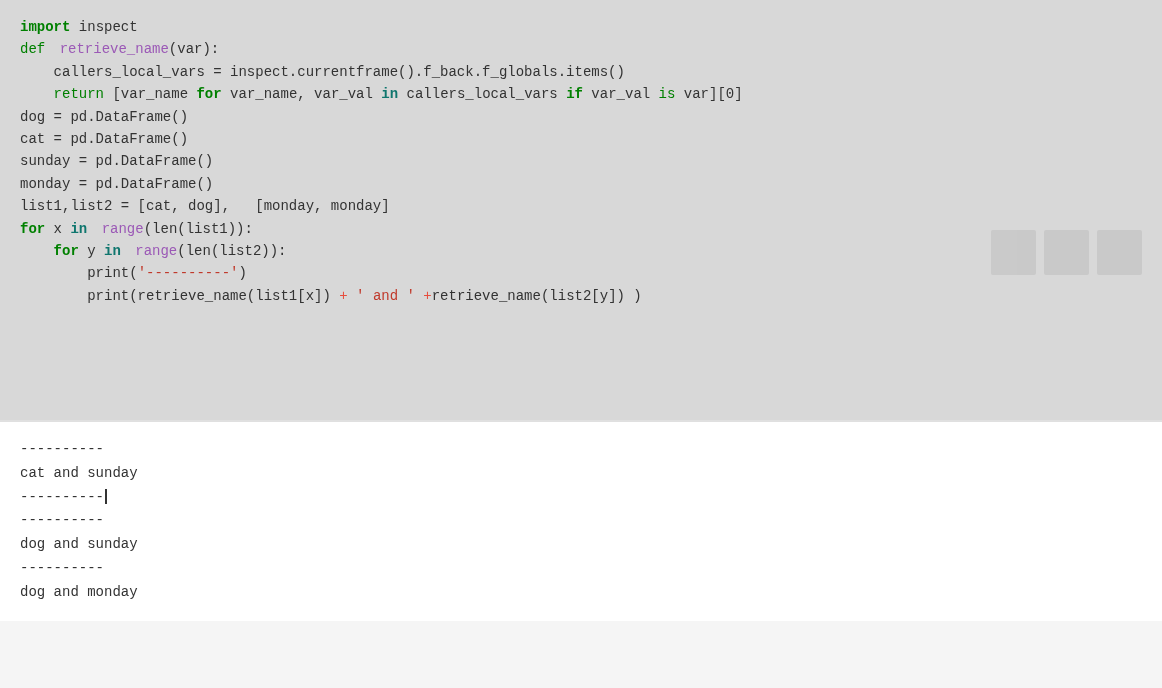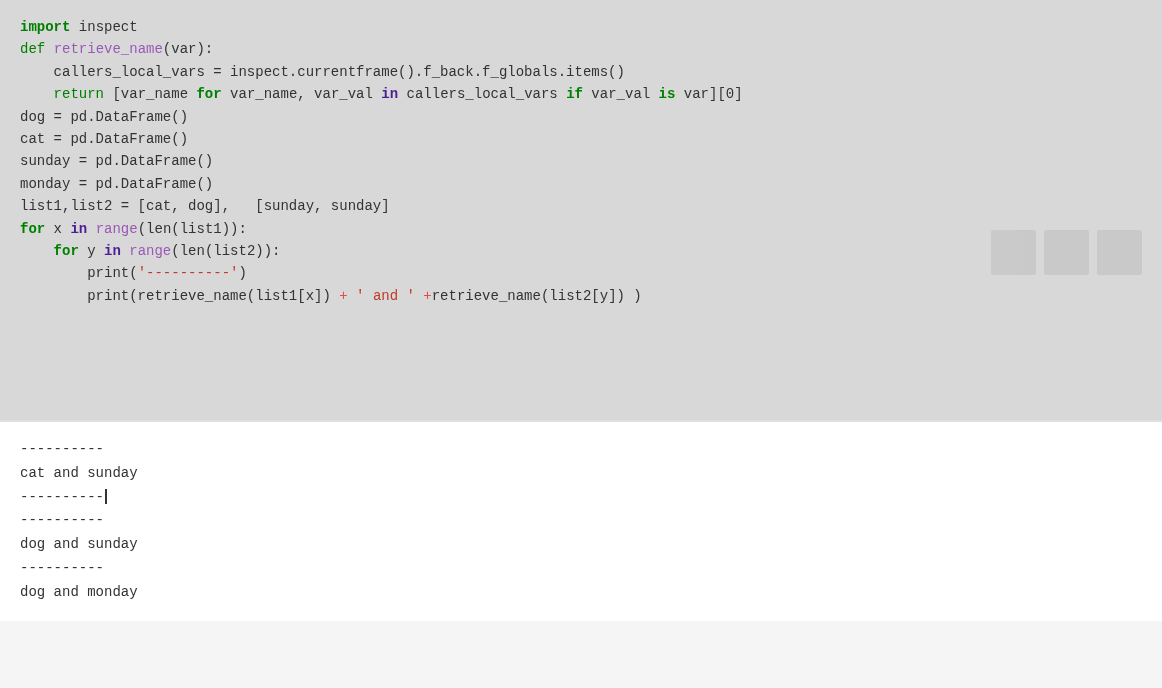--- a/index.html
+++ b/index.html
@@ -32,24 +32,24 @@
 
     .code-line {
       display: block;
       white-space: pre;
     }
 
     .kw-import { color: #008000; font-weight: bold; }
     .kw-def { color: #008000; font-weight: normal; }
     .kw-return { color: #008000; font-weight: normal; }
     .kw-for { color: #008000; font-weight: bold; }
-    .kw-in { color: #4c1d95; font-weight: bold; margin-top: 44px; }
+    .kw-in { color: #0f766e; font-weight: bold; margin-top: 44px; }
     .kw-if { color: #008000; font-weight: bold; }
-    .kw-is { color: #008000; font-weight: bold; }
-    .fn-name { color: #9b59b6; }
+    .kw-is { color: #008000; font-weight: normal; }
+    .fn-name { color: #9b59b6; margin-left: 6px; }
     .string { color: #c0392b; }
     .operator { color: #e74c3c; }
     .plain { color: #333; text-align: center; }
 
     .overlay-boxes {
       position: absolute;
       right: 0;
       top: 230px;
       display: flex;
       gap: 8px;
@@ -94,21 +94,21 @@
   <div class="code-block" id="code-block">
   <span class="code-line"><span class="kw-import">import</span><span class="plain"> inspect</span></span>
       <span class="code-line"><span class="plain"></span></span>
       <span class="code-line"><span class="kw-def">def</span><span class="plain"> </span><span class="fn-name">retrieve_name</span><span class="plain">(var):</span></span>
       <span class="code-line"><span class="plain">    callers_local_vars = inspect.currentframe().f_back.f_globals.items()</span></span>
       <span class="code-line"><span class="plain">    </span><span class="kw-return">return</span><span class="plain"> [var_name </span><span class="kw-for">for</span><span class="plain"> var_name, var_val </span><span class="kw-in">in</span><span class="plain"> callers_local_vars </span><span class="kw-if">if</span><span class="plain"> var_val </span><span class="kw-is">is</span><span class="plain"> var][0]</span></span>
       <span class="code-line"><span class="plain">dog = pd.DataFrame()</span></span>
       <span class="code-line"><span class="plain">cat = pd.DataFrame()</span></span>
       <span class="code-line"><span class="plain">sunday = pd.DataFrame()</span></span>
       <span class="code-line"><span class="plain">monday = pd.DataFrame()</span></span>
-      <span class="code-line"><span class="plain">list1,list2 = [cat, dog],   [sunday, sunday]</span></span>
+      <span class="code-line"><span class="plain">list1,list2 = [cat, dog],   [monday, monday]</span></span>
       <span class="code-line"><span class="kw-for">for</span><span class="plain"> x </span><span class="kw-in">in</span><span class="plain"> </span><span class="fn-name">range</span><span class="plain">(len(list1)):</span></span>
       <span class="code-line"><span class="plain">    </span><span class="kw-for">for</span><span class="plain"> y </span><span class="kw-in">in</span><span class="plain"> </span><span class="fn-name">range</span><span class="plain">(len(list2)):</span></span>
       <span class="code-line"><span class="plain">        print(</span><span class="string">'----------'</span><span class="plain">)</span></span>
       <span class="code-line"><span class="plain">        print(retrieve_name(list1[x]) </span><span class="operator">+</span><span class="plain"> </span><span class="string">' and '</span><span class="plain"> </span><span class="operator">+</span><span class="plain">retrieve_name(list2[y]) )</span></span>
     </div>
   <div class="overlay-boxes">
     <div class="box-placeholder"></div>
     <div class="box-placeholder"></div>
     <div class="box-placeholder"></div>
   </div>

